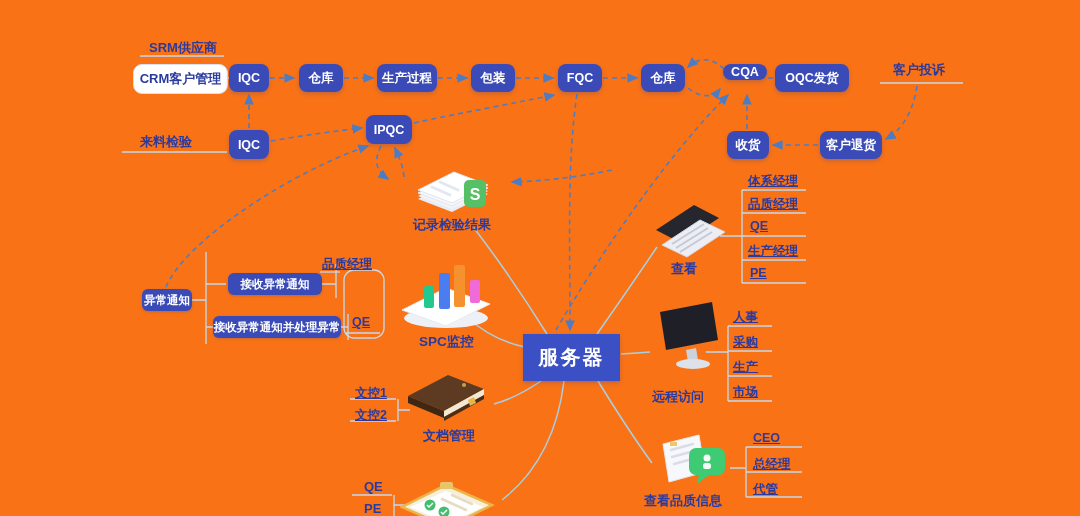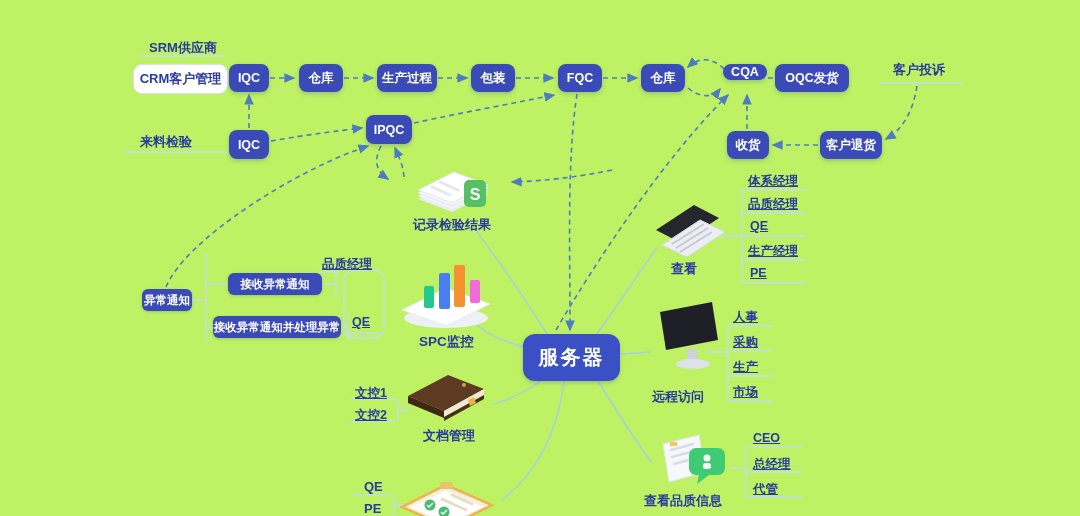--- a/index.html
+++ b/index.html
@@ -1,28 +1,28 @@
 <!DOCTYPE html>
 <html style="--node-blue: #3A4BB8; --server-blue: #3A50C4; --white-node-border: #D7DFF0; --label-indigo: #2B3A9E; --arrow-blue: #4E7CC2; --branch-blue: #A8CFE2; --bracket-blue: #C5DAEE; --badge-green: #55C065; --bubble-green: #3ECB74; --bar-green: #22C98E; --bar-blue: #4A7DF0; --bar-orange: #F5912E; --bar-pink: #F06AD8; --book-brown: #5C3B22; --clipboard-orange: #ECB449; --screen-dark: #26262E;"><head>
 <meta charset="utf-8">
 <style>
   html,body{margin:0;padding:0;background:#fff;}
-  .canvas{position:relative;width:1080px;height:516px;background:#bef264;overflow:hidden;
+  .canvas{position:relative;width:1080px;height:516px;background:#f97316;overflow:hidden;
           font-family:"Liberation Sans","DejaVu Sans",sans-serif;}
   svg.wire{position:absolute;left:0;top:0;z-index:1;}
   .dash{stroke:var(--arrow-blue);stroke-width:1.6;fill:none;stroke-dasharray:5 4;}
   .arw{fill:var(--arrow-blue);}
   .branch{stroke:var(--branch-blue);stroke-width:1.5;fill:none;}
   .brk{stroke:var(--bracket-blue);stroke-width:1.3;fill:none;}
   .node{position:absolute;z-index:3;background:var(--node-blue);color:#fff;font-weight:bold;
         border-radius:8px;display:flex;align-items:center;justify-content:center;
         font-size:12.5px;white-space:nowrap;box-shadow:0 2px 4px rgba(40,60,150,.25);}
   .node.white{background:#fff;color:var(--label-indigo);border:1px solid var(--white-node-border);
         box-shadow:none;border-radius:9px;font-size:13px;}
-  .node.big{background:var(--server-blue);font-size:20px;border-radius:12px;letter-spacing:2px;}
+  .node.big{background:var(--server-blue);font-size:20px;border-radius:0;letter-spacing:2px;}
   .node.sm{font-size:11.5px;border-radius:6px;box-shadow:0 1px 3px rgba(40,60,150,.25);}
   .lbl{position:absolute;z-index:3;color:var(--label-indigo);font-weight:bold;font-size:13px;white-space:nowrap;}
   .lbl.s12{font-size:12.5px;text-decoration:underline;}
   .icon{position:absolute;z-index:2;}
 </style>
 </head>
 <body>
 
 <div class="canvas">
 

